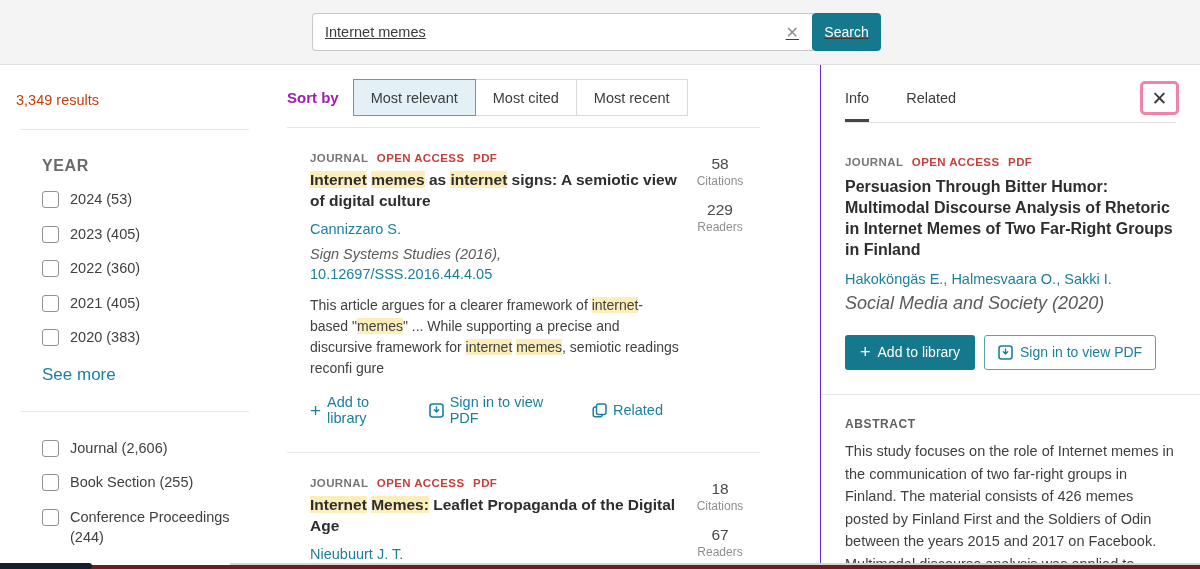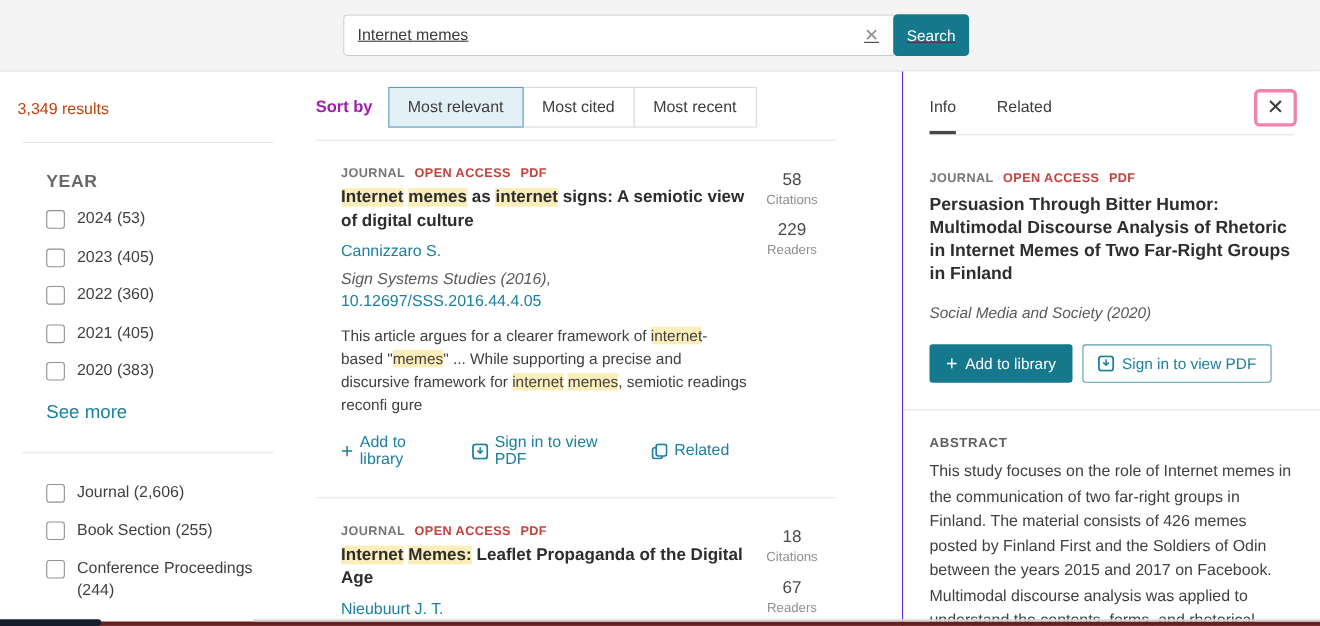--- a/index.html
+++ b/index.html
@@ -82,21 +82,21 @@
   .ptab.active { border-bottom:3px solid #454545; font-weight:normal; }
   .close-btn {
     position:absolute; top:16px; right:21px; width:39px; height:34px;
     background:#fff; border:3px solid #f083ac; border-radius:5px;
     display:flex; align-items:center; justify-content:center; cursor:pointer;
   }
   .close-x { font-size:19px; color:#3a3a3a; line-height:1; }
   .panel-meta { margin-top:33px; }
   .panel-title { font-size:16px; font-weight:bold; color:#2d2d2d; line-height:1.32; margin-top:8px; }
   .panel-authors { color:#1b7f9e; font-size:14.5px; margin-top:11px; cursor:pointer; }
-  .panel-venue { font-style:italic; color:#5a5a5a; font-size:14px; margin-top:16px; }
+  .panel-venue { font-style:italic; color:#5a5a5a; font-size:18px; margin-top:6px; }
   .panel-buttons { display:flex; margin-top:21px; }
   .btn-add {
     background:#16788c; color:#fff; border:none; border-radius:3px;
     font-size:14px; padding:8px 15px 9px; display:flex; align-items:center; cursor:pointer;
   }
   .btn-add .plus-glyph { margin-right:7px; font-size:18px; }
   .btn-signin {
     background:#fff; color:#1b7f9e; border:1px solid #5b9fb5; border-radius:3px;
     font-size:14px; padding:8px 13px 9px; display:flex; align-items:center;
     margin-left:9px; cursor:pointer;
@@ -259,20 +259,21 @@
     <div class="close-btn">
       <span class="close-x">✕</span>
     </div>
 
     <div class="panel-meta meta-line">
       <span class="meta-type">JOURNAL</span>
       <span class="meta-access">OPEN ACCESS</span>
       <span class="meta-pdf">PDF</span>
     </div>
     <div class="panel-title">Persuasion Through Bitter Humor: Multimodal Discourse Analysis of Rhetoric in Internet Memes of Two Far-Right Groups in Finland</div>
+    <div class="panel-authors">Hakoköngäs E., Halmesvaara O., Sakki I.</div>
     <div class="panel-venue">Social Media and Society (2020)</div>
 
     <div class="panel-buttons">
       <button class="btn-add">
         <span class="plus-glyph">+</span>
         <span>Add to library</span>
       </button>
       <button class="btn-signin">
         <span class="gl">
           <svg width="15" height="15" viewBox="0 0 15 15">

